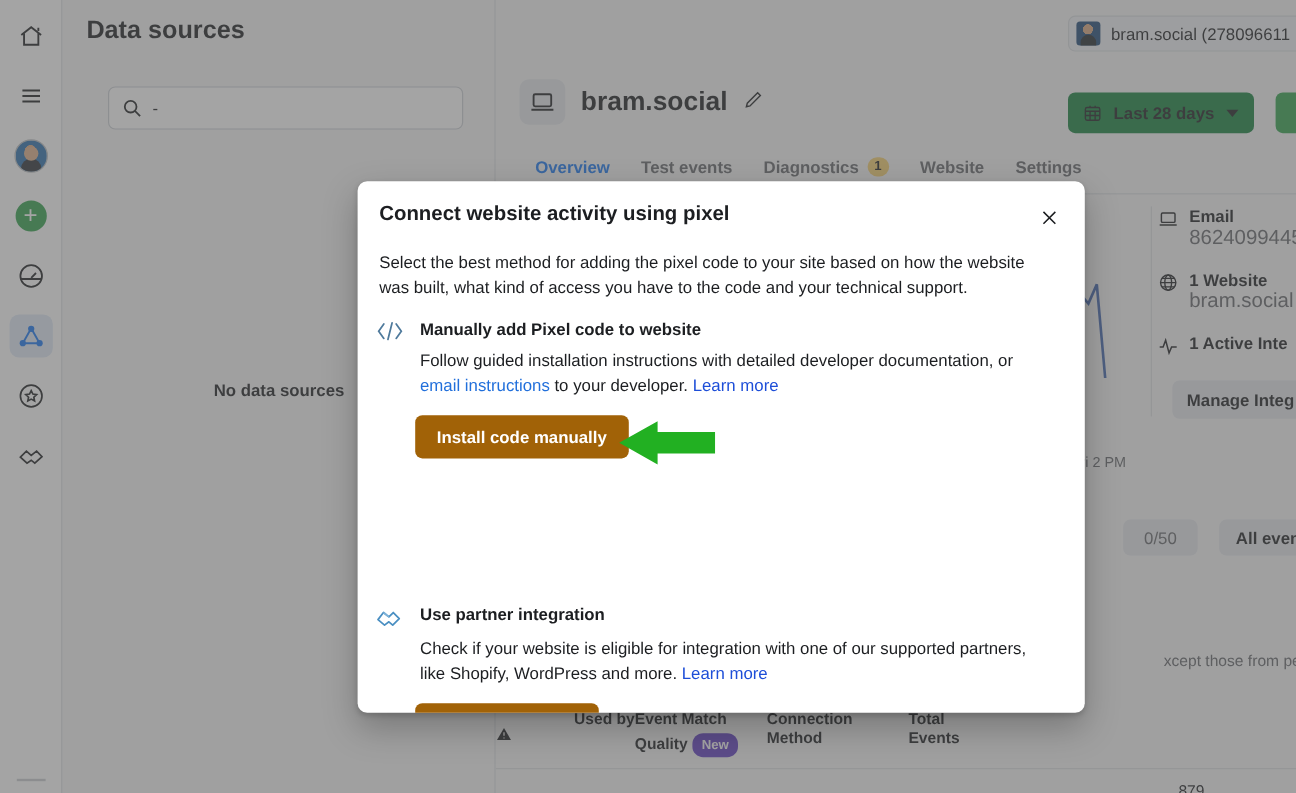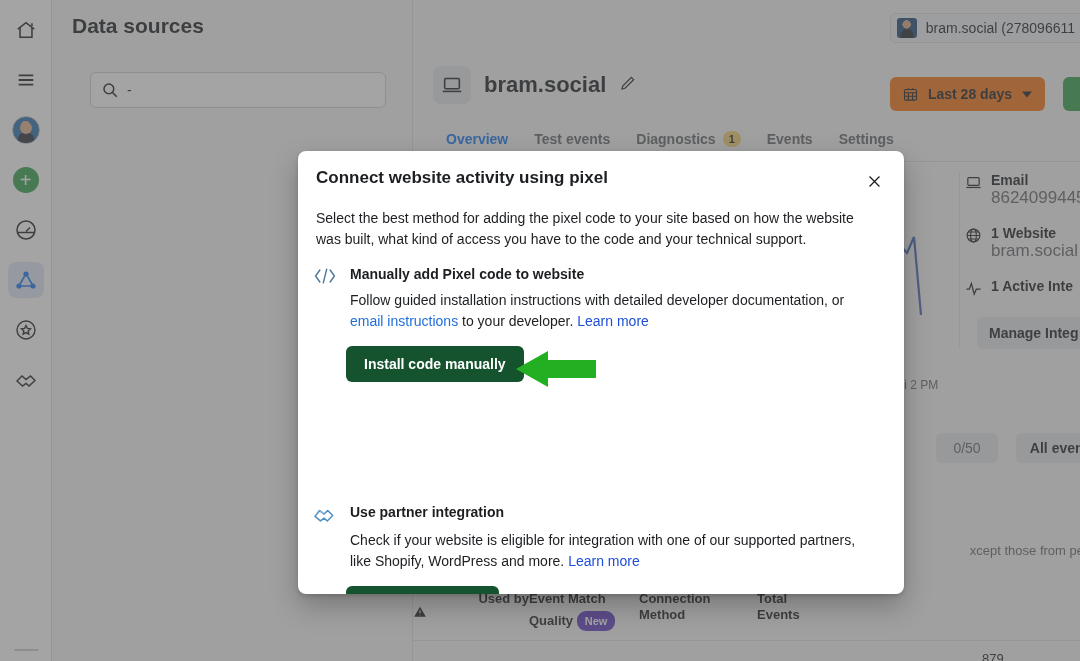--- a/index.html
+++ b/index.html
@@ -109,21 +109,21 @@
     cursor:pointer; white-space:nowrap; display:flex; align-items:center; gap:7px;
   }
   .tab.active { color:#1877f2; box-shadow: inset 0 -3px 0 #1877f2; }
   .tab-badge {
     background:#f7d070; color:#1c1e21; font-size:11px; font-weight:bold;
     border-radius:9px; padding:1px 6px; line-height:14px;
   }
 
   .daterange {
     position:absolute; right:35px; top:77px; height:34px;
-    background:#f97316; border-radius:6px; display:flex; align-items:center;
+    background:#15803d; border-radius:6px; display:flex; align-items:center;
     gap:9px; padding:0 12px; font-size:14px; font-weight:bold; color:#1c1e21;
     cursor:pointer;
   }
   .greenbtn-edge {
     position:absolute; right:-7px; top:77px; width:24px; height:34px;
     background:#31a24c; border-radius:6px;
   }
 
   .tabs-underline{
     position:absolute; left:0; right:0; top:161px; height:1px; background:#dddfe2;
@@ -207,21 +207,21 @@
   .opt-ico { width:26px; flex:0 0 26px; display:flex; justify-content:center; padding-top:1px; }
   .opt-title { font-size:14px; font-weight:bold; color:#1c1e21; }
   .opt-body {
     margin-left:38px; margin-top:5px; width:528px;
     font-size:14px; line-height:21px; color:#1c1e21;
   }
   .lnk { color:#216fdb; cursor:pointer; }
   .lnk-muted { color:#1d4ed8; cursor:pointer; }
   .cta {
     margin-left:34px; margin-top:14px; display:inline-block;
-    background:#14532d; color:#ffffff; font-size:14px; font-weight:bold;
+    background:#a16207; color:#ffffff; font-size:14px; font-weight:bold;
     border:none; border-radius:6px; padding:10px 18px; cursor:pointer;
   }
   .modal-footer {
     position:absolute; left:0; right:0; bottom:0; height:56px;
     display:flex; align-items:center; justify-content:space-between;
     padding:0 18px;
   }
   .foot-link { font-size:14px; color:#216fdb; cursor:pointer; }
   .foot-link.plain { color:#4a80bd; }
 
@@ -282,20 +282,21 @@
   </div>
 
   <div class="listpanel">
     <div class="searchbox">
       <svg width="18" height="18" viewBox="0 0 24 24" fill="none" stroke="#1c1e21" stroke-width="2">
         <circle cx="10.5" cy="10.5" r="6.5"></circle>
           <path d="M15.5 15.5L21 21"></path>
       </svg>
       <span class="sval">-</span>
     </div>
+    <div class="empty-msg">No data sources</div>
   </div>
 
   <div class="page-title">Data sources</div>
 
   <div class="main">
 
     <div class="ds-header">
       <div class="ds-icon">
         <svg width="22" height="22" viewBox="0 0 24 24" fill="none" stroke="#1c1e21" stroke-width="1.7">
           <rect x="4" y="5" width="16" height="11" rx="1.4"></rect>
@@ -315,21 +316,21 @@
         <span>Overview</span>
       </div>
       <div class="tab">
         <span>Test events</span>
       </div>
       <div class="tab">
         <span>Diagnostics</span>
         <span class="tab-badge">1</span>
       </div>
       <div class="tab">
-        <span>Events</span>
+        <span>Website</span>
       </div>
       <div class="tab">
         <span>Settings</span>
       </div>
     </div>
     <div class="tabs-underline"></div>
 
     <div class="daterange">
       <svg width="17" height="17" viewBox="0 0 24 24" fill="none" stroke="#1c1e21" stroke-width="1.6">
         <rect x="3.5" y="5" width="17" height="15" rx="2"></rect>

